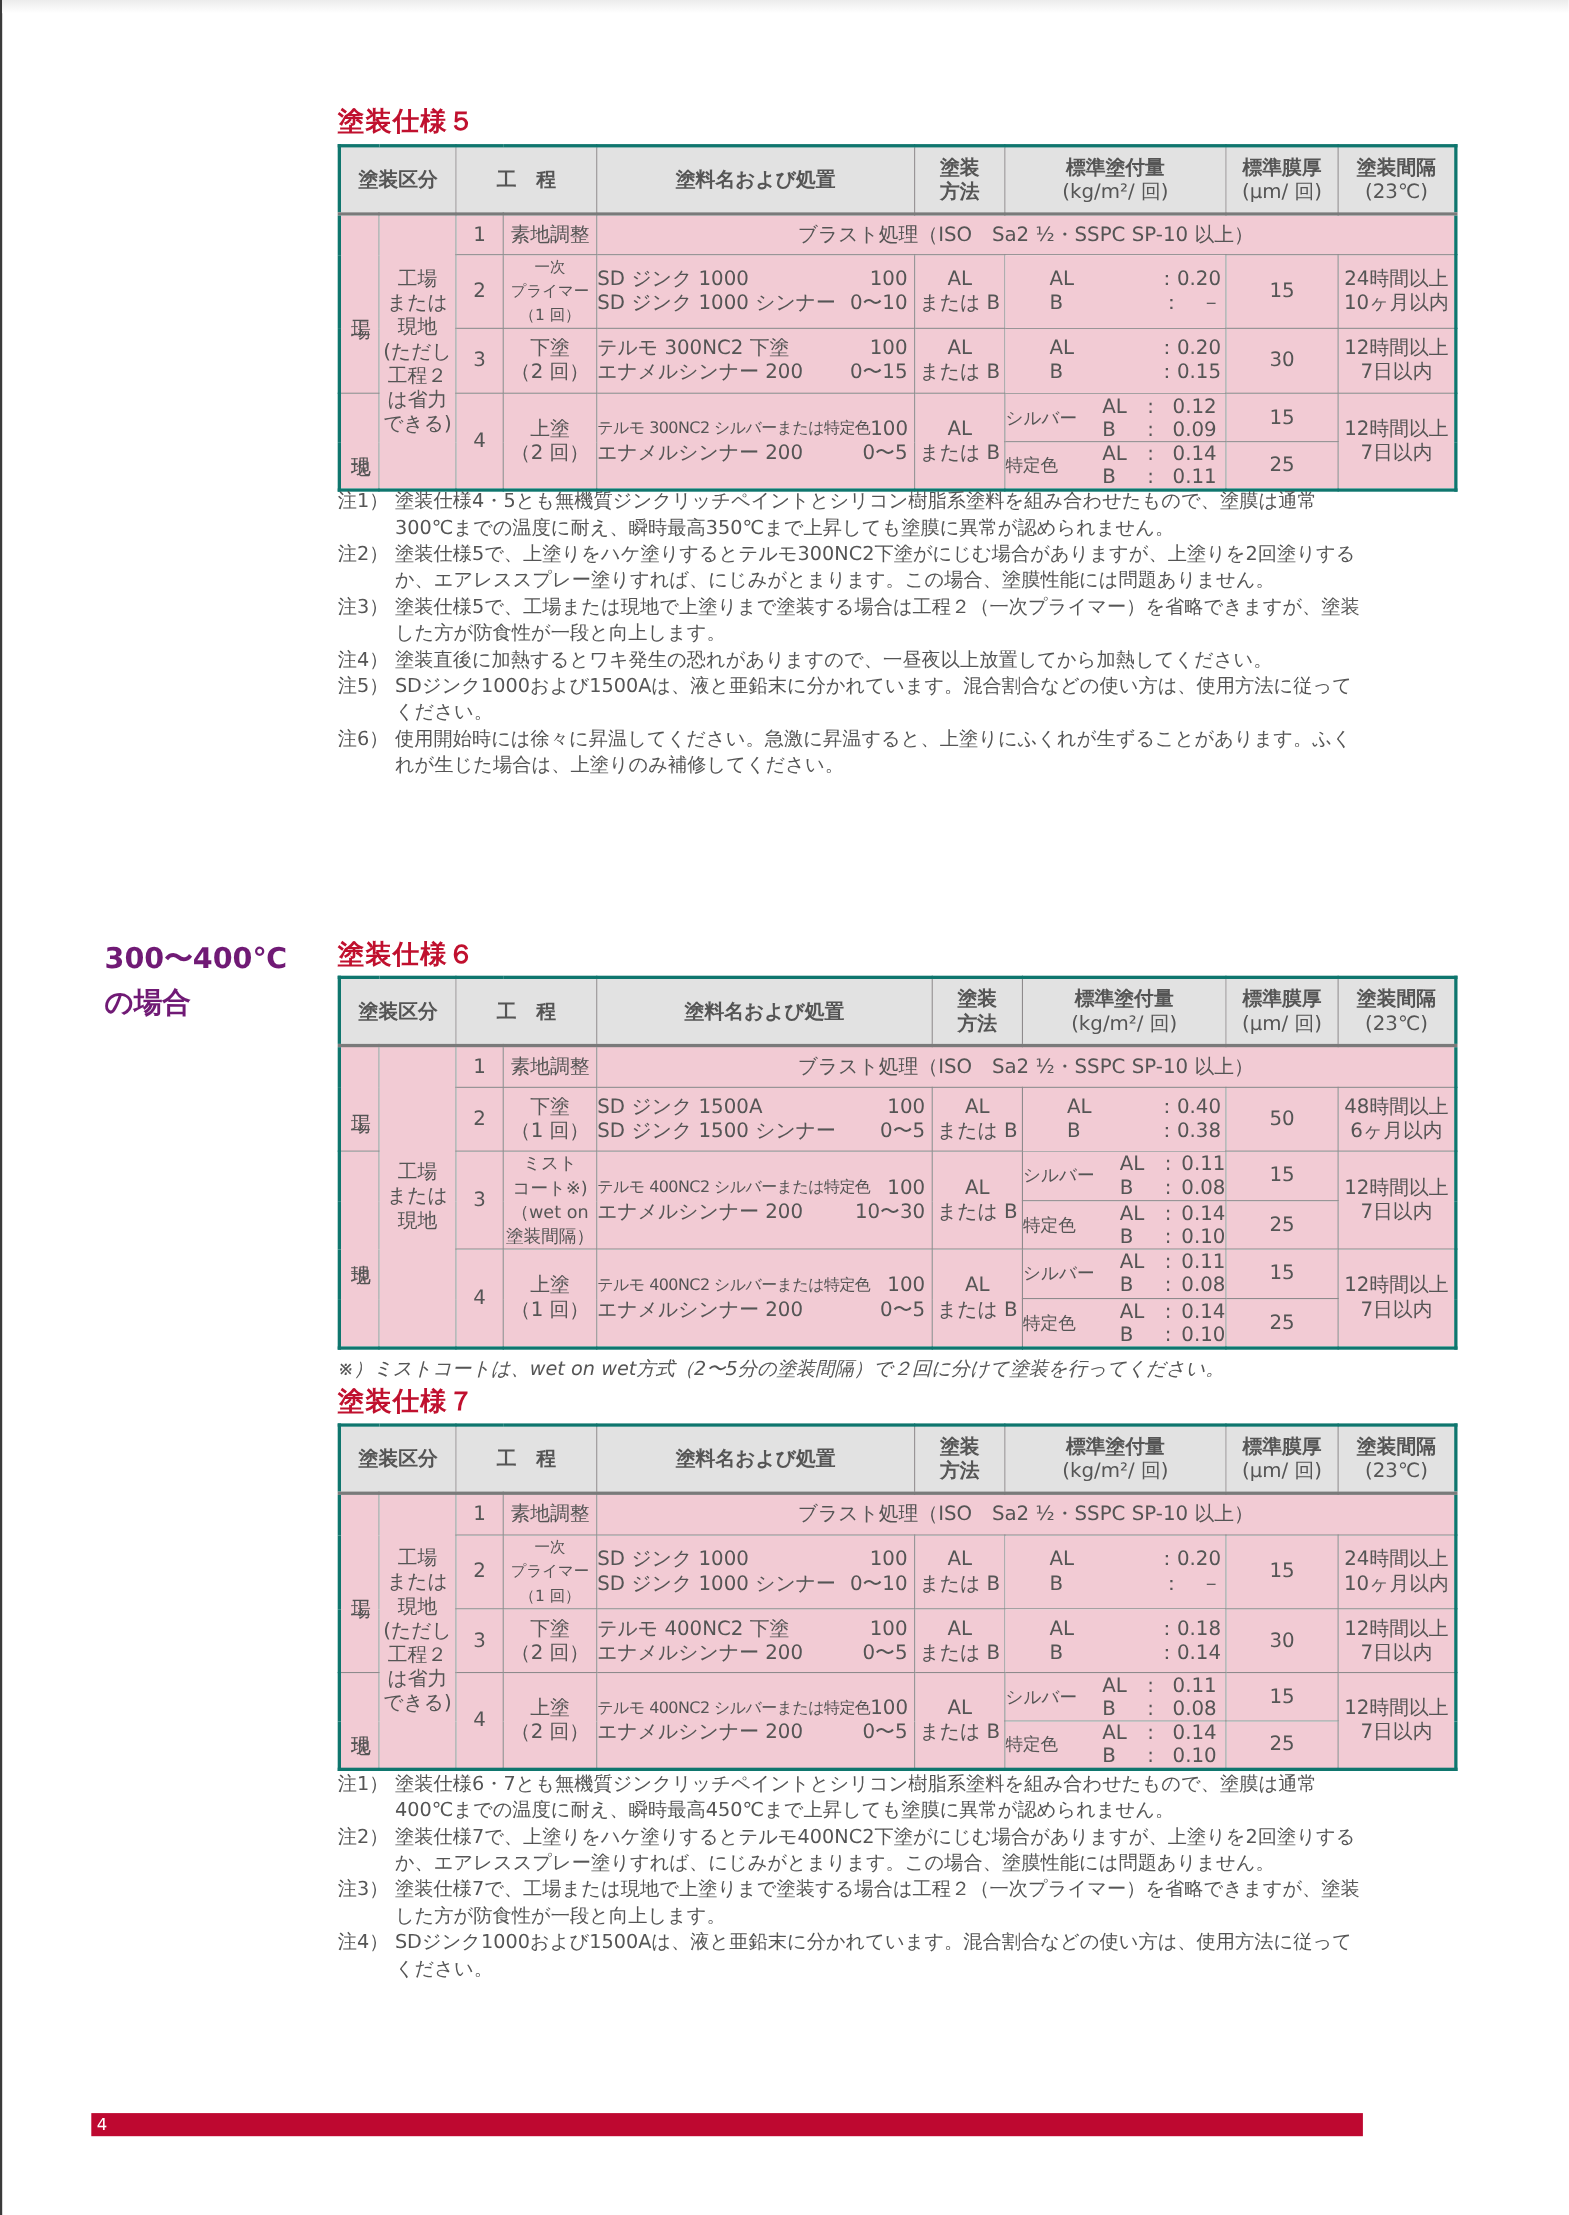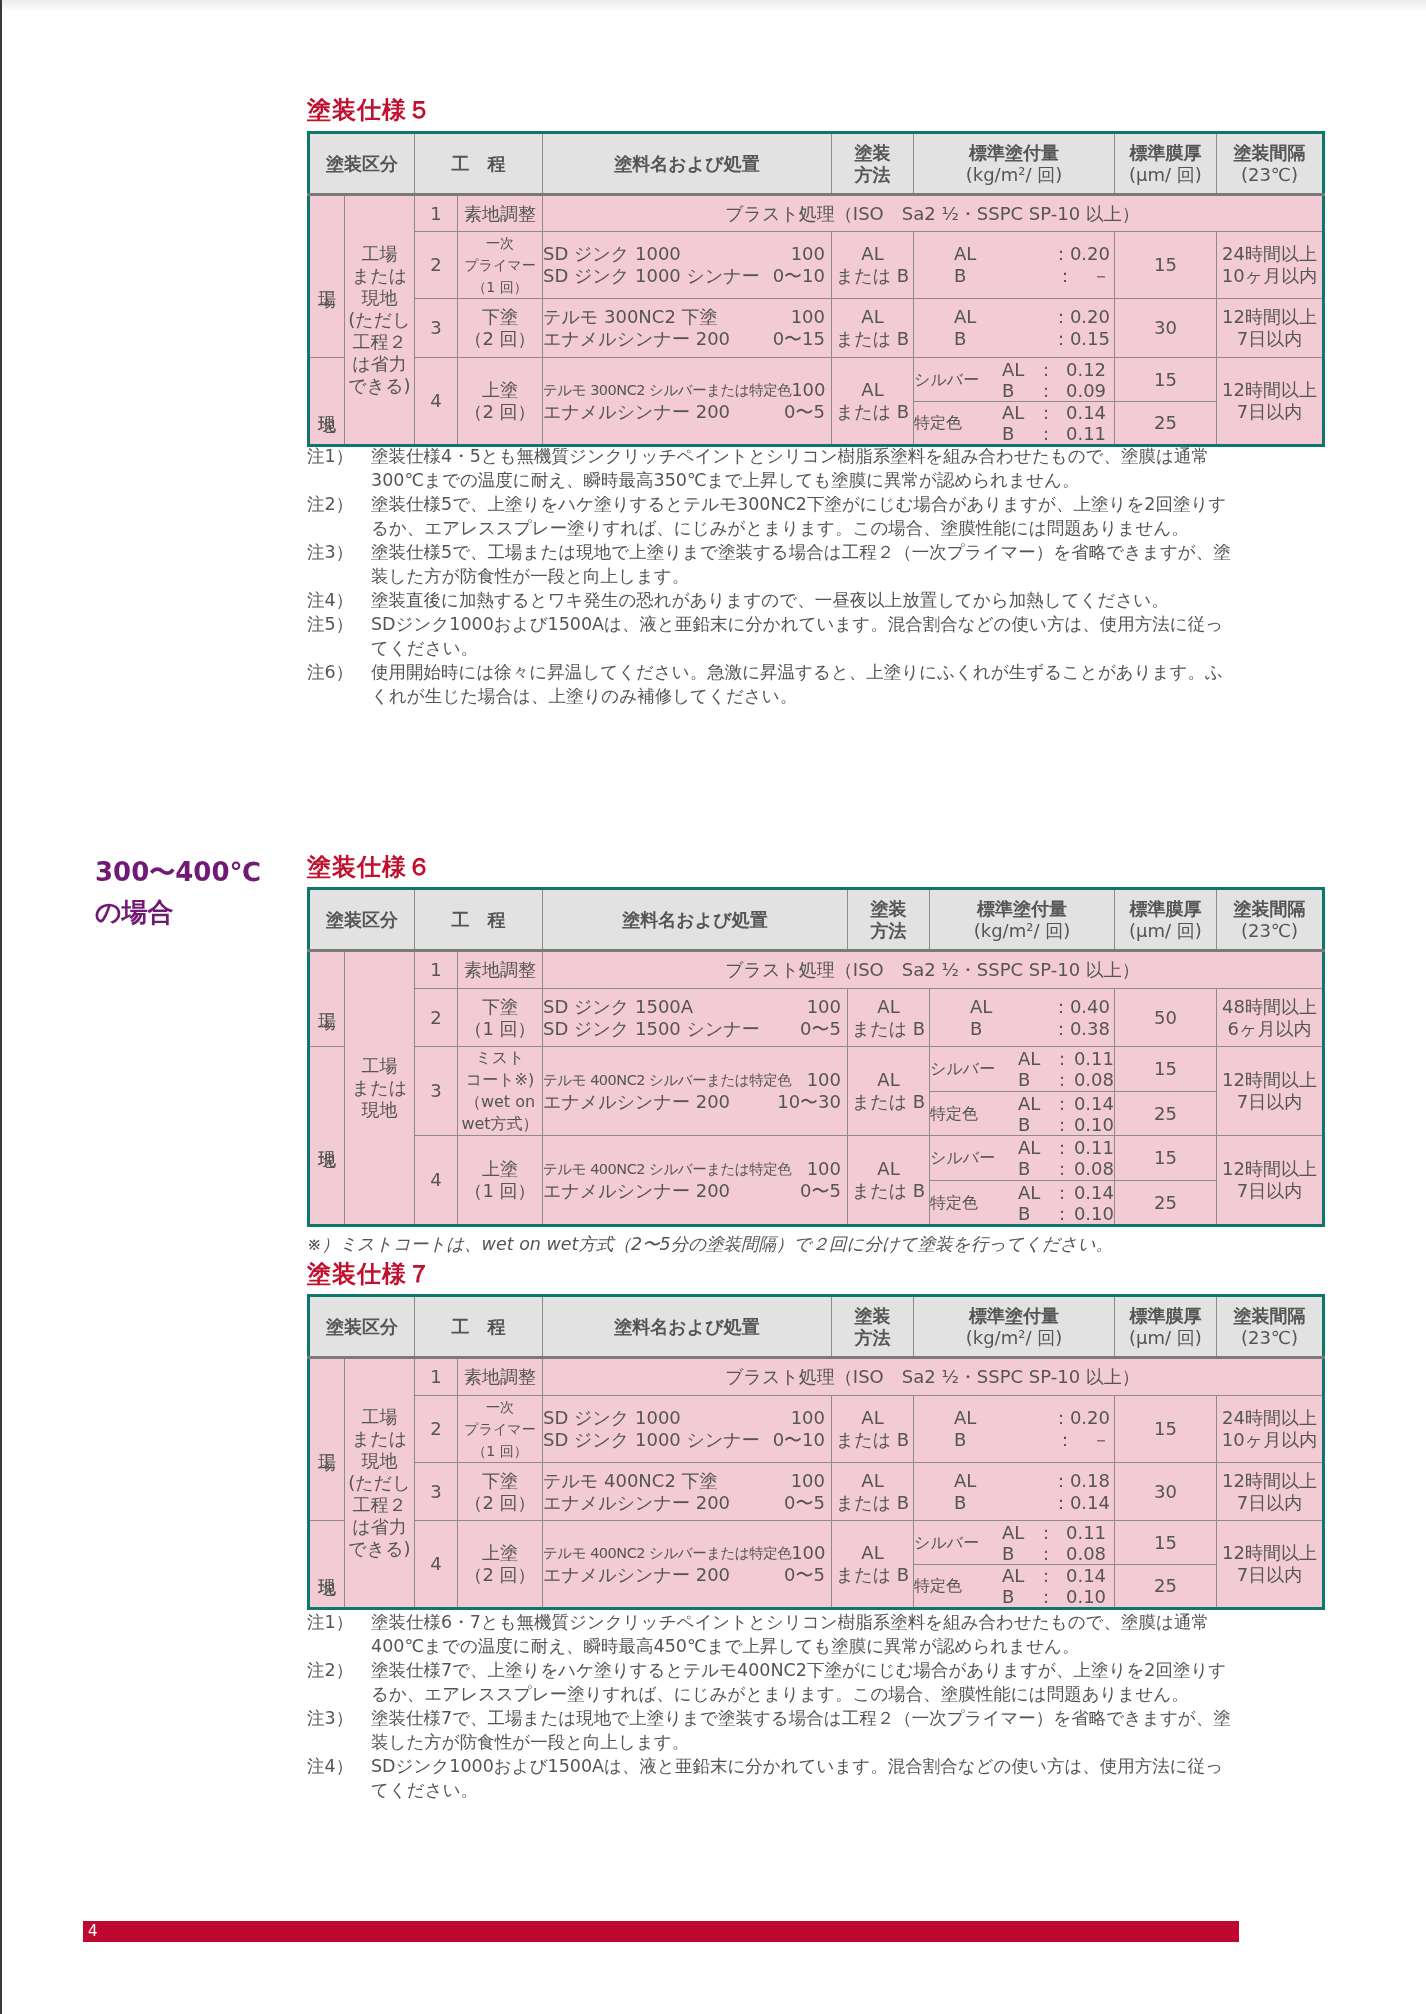--- a/index.html
+++ b/index.html
@@ -41,21 +41,21 @@
   .sub-rate { display: flex; align-items: center; height: 100%; }
   .sub-rate .lbl { width: 88px; text-align: left; font-size: 16px; }
   .sub-rate .vals { flex: 1; line-height: 21px; }
   .sub-rate .vals div { display: flex; }
   .sub-rate .vals .k { width: 36px; text-align: left; }
   .sub-rate .vals .c { width: 16px; text-align: center; }
   .sub-rate .vals .v { flex: 1; text-align: center; padding-left: 4px; }
   .notes {
     position: absolute; left: 307px; width: 930px; font-size: 17.5px; line-height: 24px; color: #555;
   }
-  .note { display: flex; gap: 12px; }
+  .note { display: flex; }
   .note .lbl { width: 52px; flex: none; }
   .note .txt { flex: 1; }
   .mist-note { position: absolute; left: 307px; top: 1232px; font-size: 17.5px; color: #555; font-style: italic; }
   .footer-bar {
     position: absolute; left: 83px; top: 1921px; width: 1156px; height: 21px; background: #be0830;
     color: #fff; font-size: 15px; line-height: 21px; padding-left: 5px; box-sizing: border-box;
   }
 </style>
 </head>
 <body>
@@ -373,21 +373,21 @@
           <div>6ヶ月以内</div>
         </td>
     </tr>
     <tr style="height:44px">
       <td rowspan="4" class="vert">現地</td>
       <td rowspan="2">3</td>
       <td rowspan="2" class="tight">
           <div>ミスト</div>
           <div>コート※)</div>
           <div>（wet on</div>
-          <div>wet方式）</div>
+          <div>塗装間隔）</div>
         </td>
       <td rowspan="2" class="paint">
         <div class="paint-line">
             <span class="nm cond">テルモ 400NC2 シルバーまたは特定色</span>
             <span>100</span>
           </div>
         <div class="paint-line">
             <span>エナメルシンナー 200</span>
             <span>10〜30</span>
           </div>

